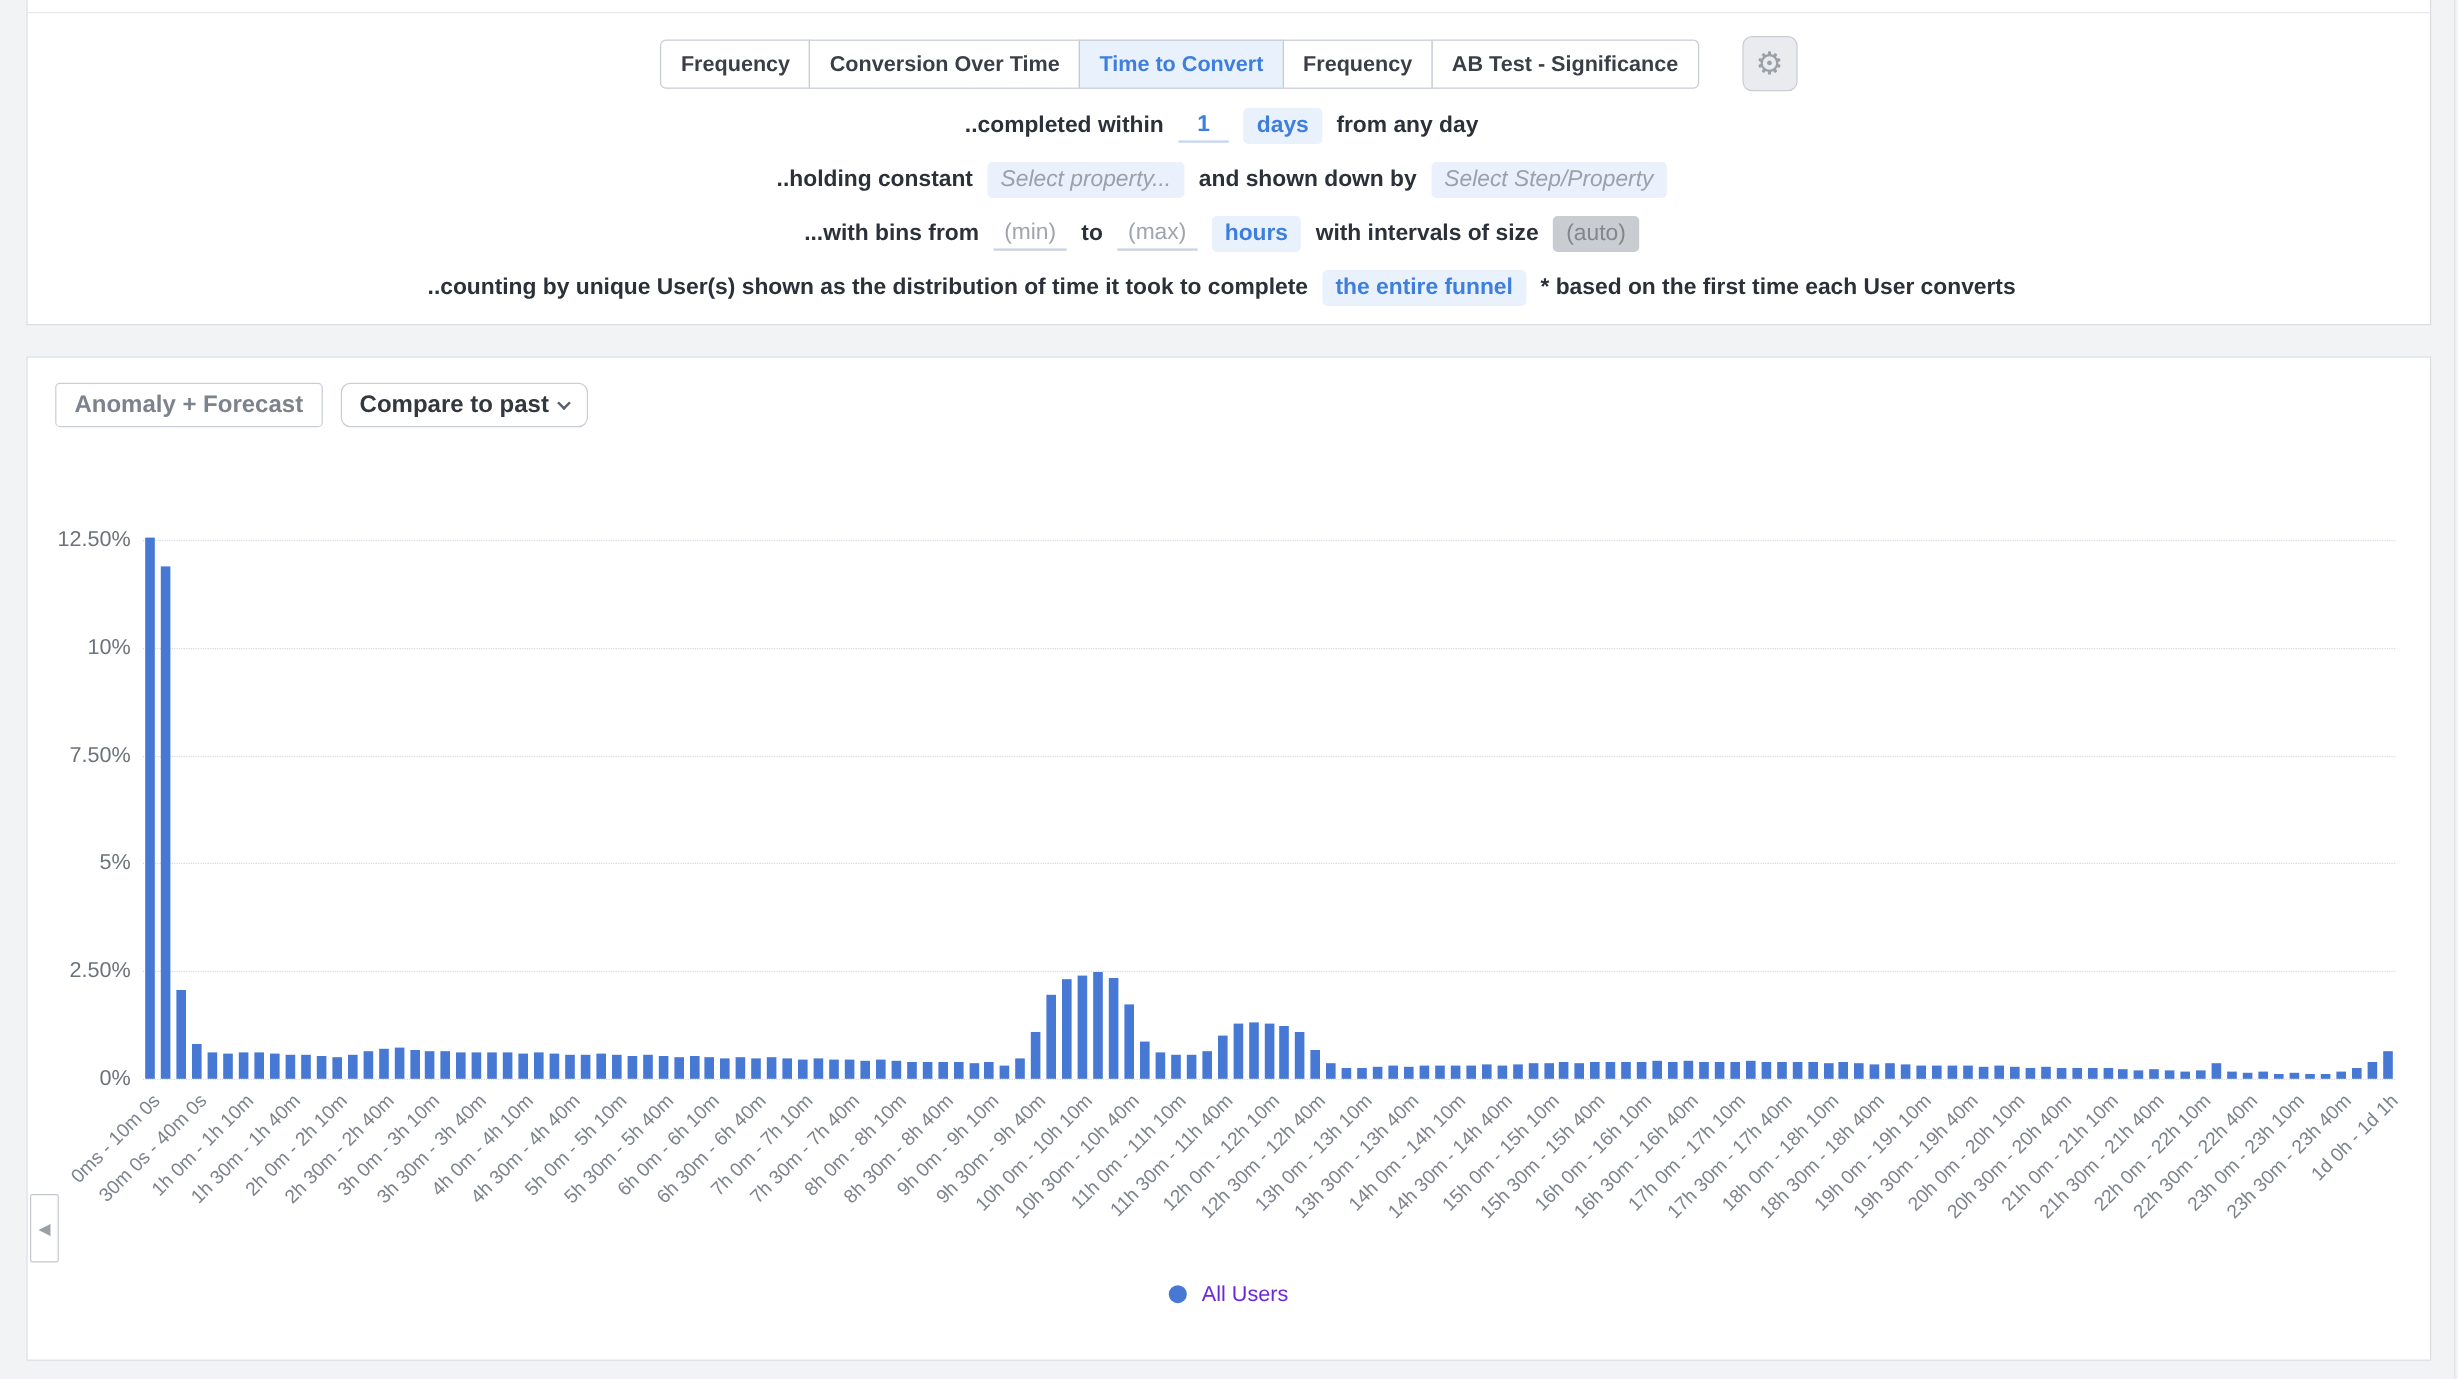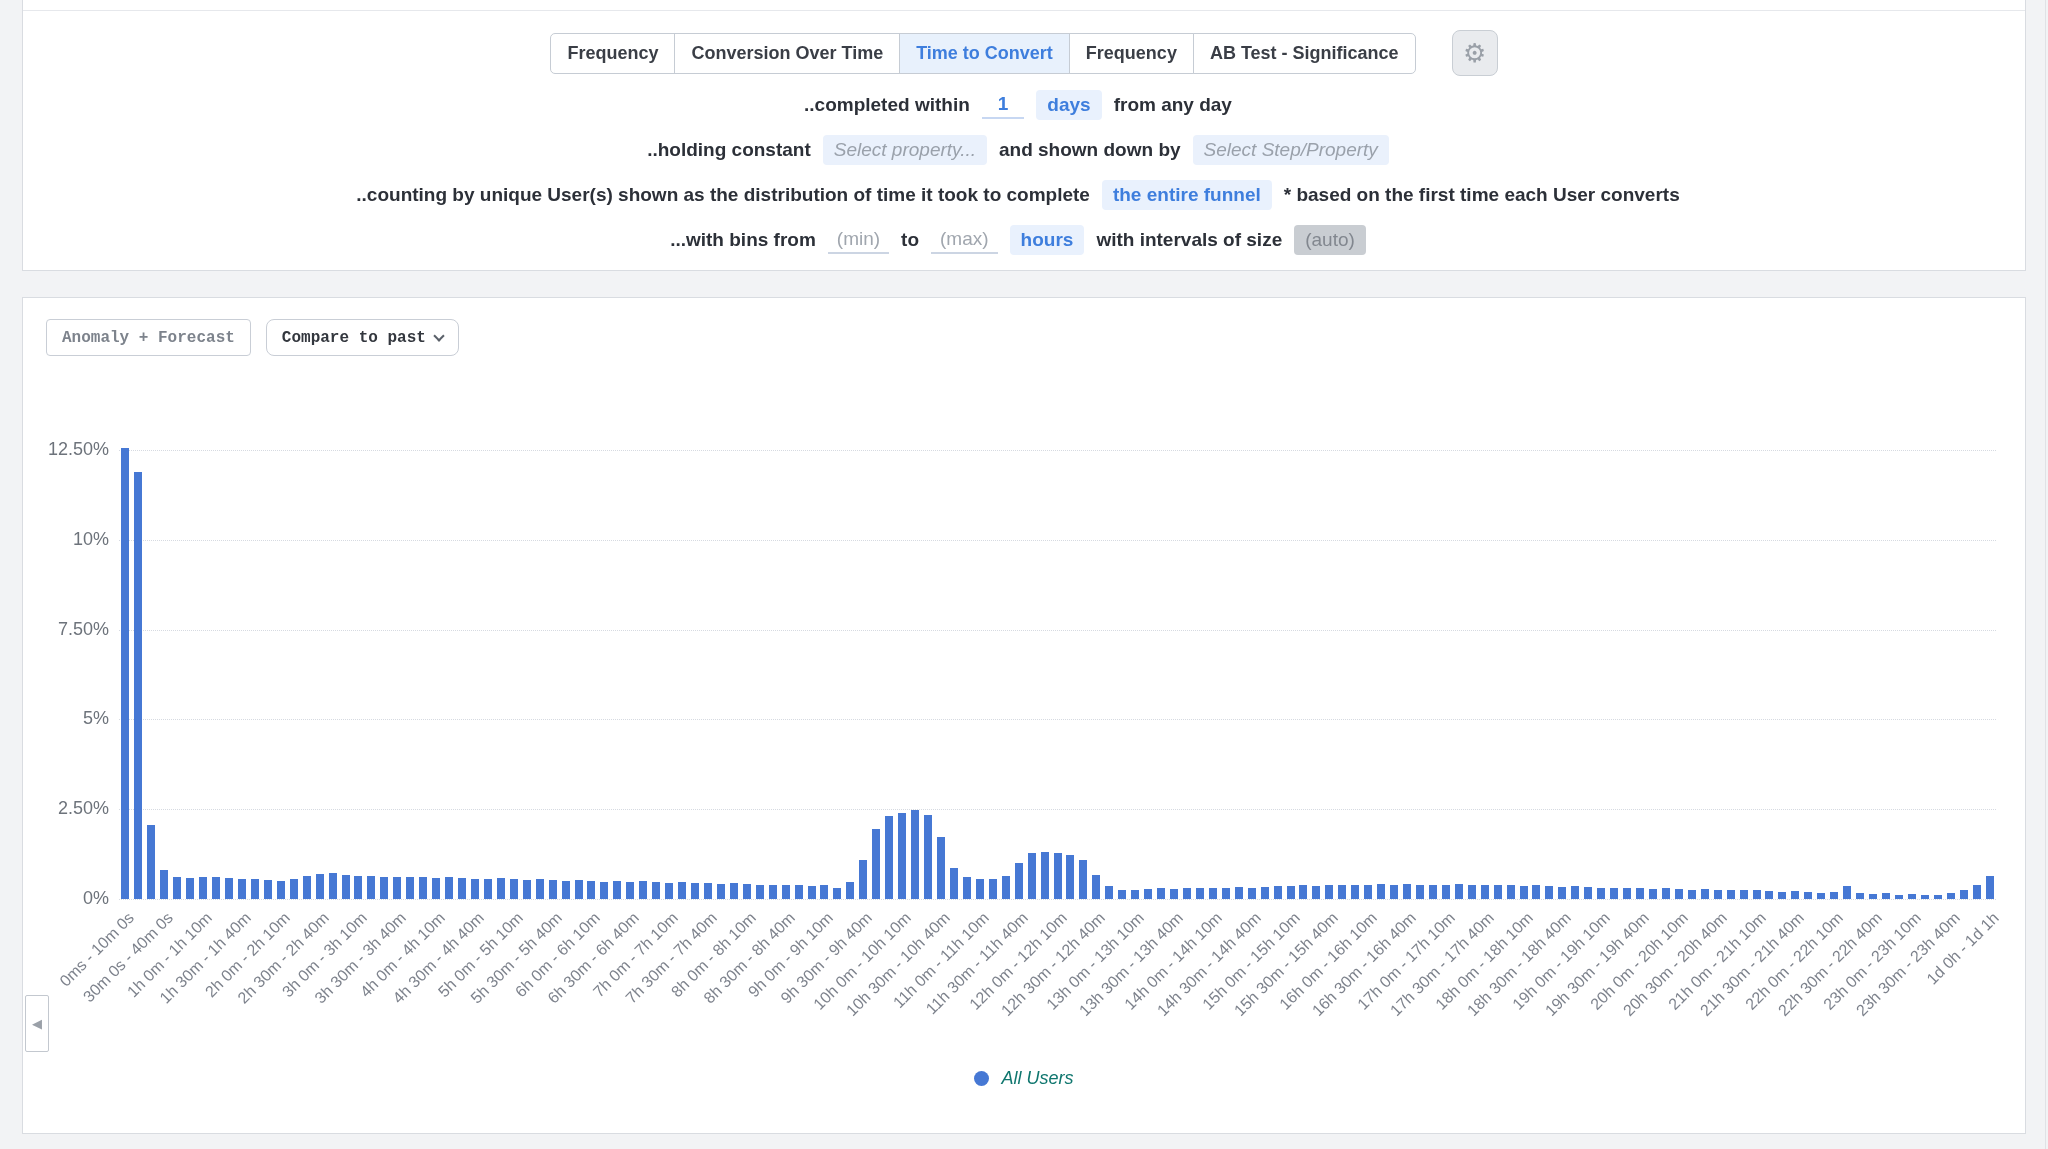--- a/index.html
+++ b/index.html
@@ -32,21 +32,21 @@
   .chip { display:inline-block; padding:4px 11px; border-radius:4px; font-weight:600; }
   .chip.blue { color:#3e7edd; background:#e9f1fd; }
   .chip.ph   { color:#9aa1ab; background:#eaf1fc; font-style:italic; font-weight:400;text-align:center; }
   .chip.auto { color:#82878f; background:#c9cdd2; font-weight:400; }
   .num-input { color:#3e7edd; font-weight:700; border-bottom:2px solid #c7d7f2; padding:2px 16px; }
   .ph-input  { color:#a0a6ae; font-weight:400; border-bottom:2px solid #ccd5e3; padding:2px 9px; }
 
   
   .chart-header { position:absolute; top:21px; left:23px; right:23px; display:flex; align-items:flex-start; }
   .btn { height:37px; display:inline-flex; align-items:center; padding:0 15px; background:#fff;
-         border:1px solid #c9ced6; font-size:16px; cursor:pointer; white-space:nowrap;font-family:Liberation Mono, monospace; }
+         border:1px solid #c9ced6; font-size:20px; cursor:pointer; white-space:nowrap; }
   .btn-anomaly { color:#7d838c; font-weight:600; border-radius:4px; }
   .btn-compare { color:#33373e; font-weight:700; border-radius:8px; margin-left:15px; }
   .hdr-right { margin-left:auto; display:flex; align-items:flex-start; }
   .btn-quarterly { color:#33373e; font-weight:700; border-radius:8px; margin-right:22px; }
   .chev { display:inline-block; width:8px; height:8px; border-right:2px solid #5a6069; border-bottom:2px solid #5a6069;
           transform:rotate(45deg); margin-left:9px; margin-bottom:4px; }
   .seg-group { display:flex; }
   .seg { height:38px; min-width:45px; display:flex; align-items:center; justify-content:center;
          background:#fff; border:1px solid #c9ced6; margin-left:-1px; font-size:18px; font-weight:600;
          color:#6f757e; cursor:pointer; padding:0 10px; }
@@ -64,21 +64,21 @@
   .gridline { position:absolute; left:96px; width:1877px; border-top:1px dotted #d6dae1; }
   .ylabel { position:absolute; left:0; width:86px; text-align:right; font-size:18px; color:#6d737b; }
   .bars { position:absolute; left:96px; top:152px; width:1877px; height:449px; }
   .bar { position:absolute; bottom:0; width:8px; background:#4678d4; }
   .xlabel { position:absolute; top:611px; font-size:16px; color:#7d828c; white-space:nowrap;
             transform:translateX(-100%) rotate(-45deg); transform-origin:top right; }
 
   .legend { position:absolute; top:770px; left:0; right:0; display:flex; justify-content:center;
             align-items:center; gap:12px; cursor:pointer; }
   .legend-dot { width:15px; height:15px; border-radius:50%; background:#4678d4; }
-  .legend-label { font-size:18px; color:#0f766e;font-style:italic; }
+  .legend-label { font-size:18px; color:#6d28d9; }
 
   .collapse-handle { position:absolute; left:25px; top:995px; width:24px; height:57px; background:#fff;
                      border:1px solid #c3c8cf; border-radius:2px; display:flex; align-items:center;
                      justify-content:center; cursor:pointer; z-index:5; }
   .collapse-tri { font-size:13px; color:#9aa0a8; }
   .right-edge-line { position:absolute; top:0; bottom:0; left:2045px; width:1px; background:#e0e2e6; }
 </style>
 </head>
 <body>
 
@@ -109,33 +109,33 @@
       </div>
 
       <div class="ctrl-row">
         <span>..holding constant</span>
         <span class="chip ph">Select property...</span>
         <span>and shown down by</span>
         <span class="chip ph">Select Step/Property</span>
       </div>
 
       <div class="ctrl-row">
-        <span>..counting by unique User(s) shown as the distribution of time it took to complete</span>
-        <span class="chip blue">the entire funnel</span>
-        <span>* based on the first time each User converts</span>
-      </div>
-
-      <div class="ctrl-row">
         <span>...with bins from</span>
         <span class="ph-input">(min)</span>
         <span>to</span>
         <span class="ph-input">(max)</span>
         <span class="chip blue">hours</span>
         <span>with intervals of size</span>
         <span class="chip auto">(auto)</span>
+      </div>
+
+      <div class="ctrl-row">
+        <span>..counting by unique User(s) shown as the distribution of time it took to complete</span>
+        <span class="chip blue">the entire funnel</span>
+        <span>* based on the first time each User converts</span>
       </div>
     </div>
   </section>
 
   <section class="card card-chart">
 
     <div class="chart-header">
       <button class="btn btn-anomaly">Anomaly + Forecast</button>
       <button class="btn btn-compare">
         <span>Compare to past</span>

